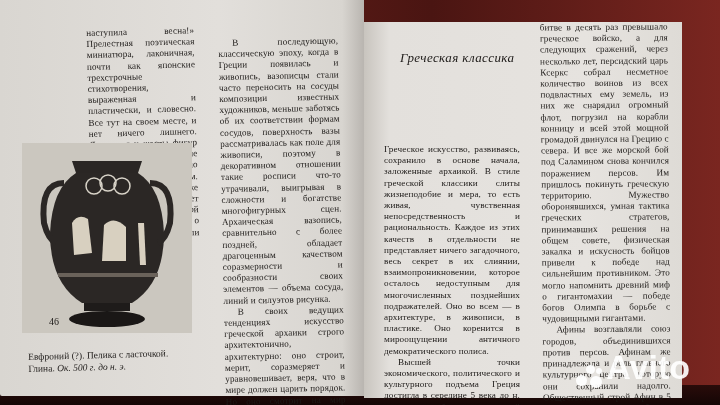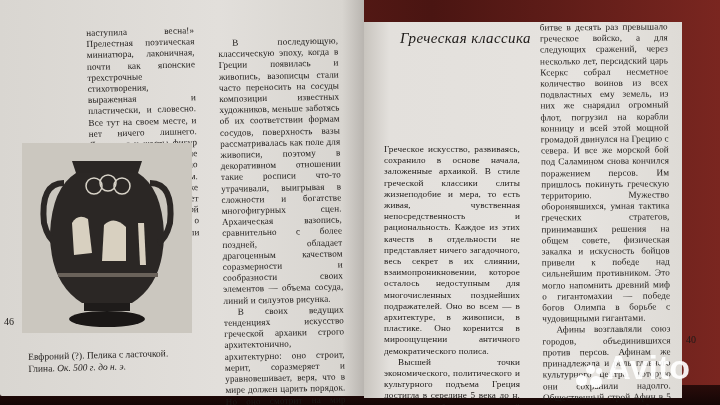--- a/index.html
+++ b/index.html
@@ -9,22 +9,22 @@
   .page{position:absolute;color:#1d1a18;}
   .page-left{left:0;top:0;width:364px;height:396px;background:linear-gradient(90deg,#d9d6d1 0%,#e2dfdb 60%,#d8d5d0 94%,#b9b5b0 100%);border-bottom-left-radius:2px;}
   .page-right{left:364px;top:22px;width:318px;height:376px;background:linear-gradient(90deg,#c8c4be 0%,#e3e0dc 8%,#e6e3df 70%,#dedbd6 100%);}
   .col{position:absolute;font-size:9.2px;line-height:11.2px;text-align:justify;letter-spacing:0.1px;}
   .col p{margin:0;}
   .indent{text-indent:14px;}
   .l1{left:86px;top:28px;width:108px;transform:rotate(-1.5deg);transform-origin:left top;}
   .l2{left:218px;top:38px;width:120px;transform:rotate(-1.2deg);transform-origin:left top;}
   .r1{left:20px;top:122px;width:136px;}
   .r2{left:178px;top:0px;width:128px;transform:rotate(-0.5deg);}
-  .heading{position:absolute;left:36px;top:8px;font-style:italic;font-size:15px;letter-spacing:0.4px;}
-  .pnum{position:absolute;font-size:10px;}
+  .heading{position:absolute;left:36px;top:28px;font-style:italic;font-size:13px;letter-spacing:0.4px;}
+  .pnum{position:absolute;font-size:10px;margin-left:45px;}
   .pn-left{left:4px;top:316px;}
   .pn-right{left:322px;top:312px;}
   .photo{position:absolute;left:22px;top:143px;width:170px;height:190px;background:#c9c5bd;overflow:hidden;}
   .caption{position:absolute;left:28px;top:352px;font-size:9.5px;line-height:11.5px;transform:rotate(-1.5deg);transform-origin:left top;}
   .caption i{font-style:italic;}
   .watermark{position:absolute;right:30px;bottom:18px;color:rgba(255,255,255,0.92);font-family:"Liberation Sans",sans-serif;font-size:34px;font-weight:bold;display:flex;align-items:flex-end;gap:4px;}
   .dots{display:inline-block;width:26px;height:22px;position:relative;}
   .dots span{position:absolute;border-radius:50%;background:rgba(255,255,255,0.92);}
 </style>
 </head>

